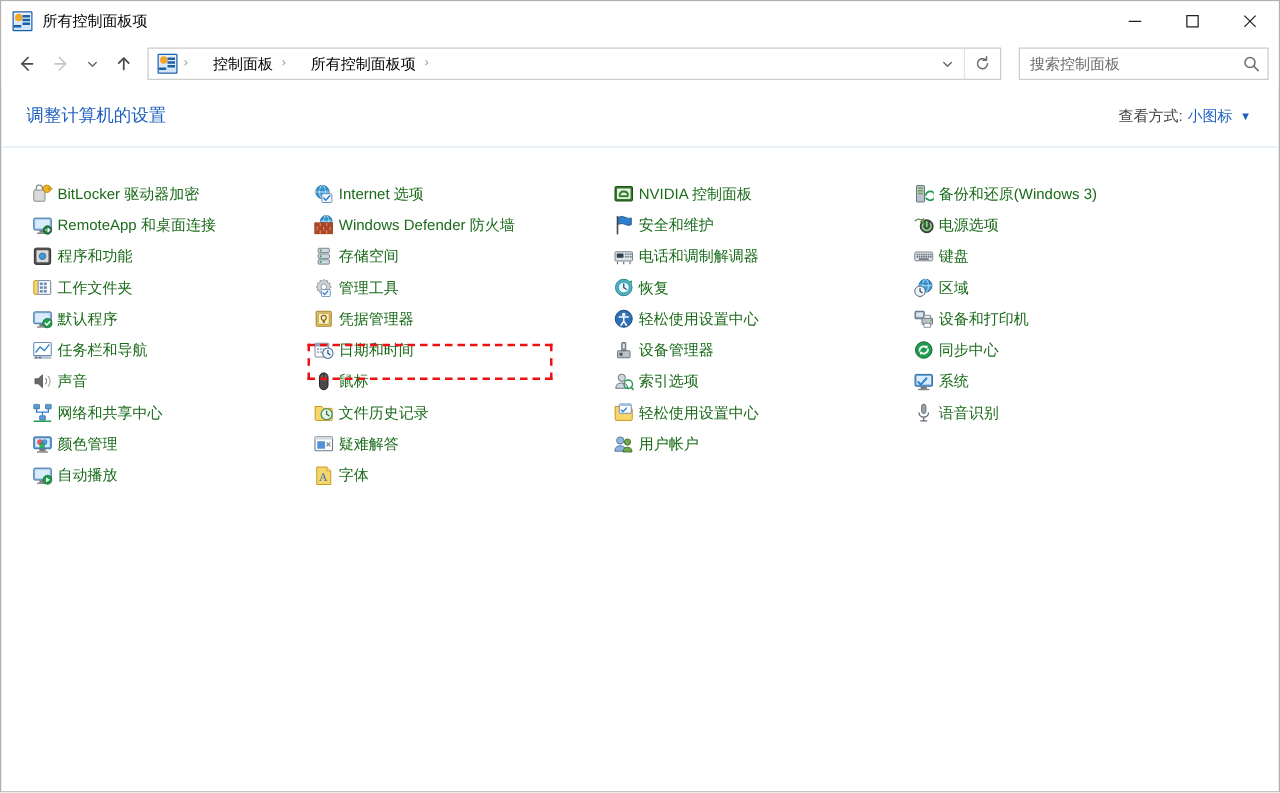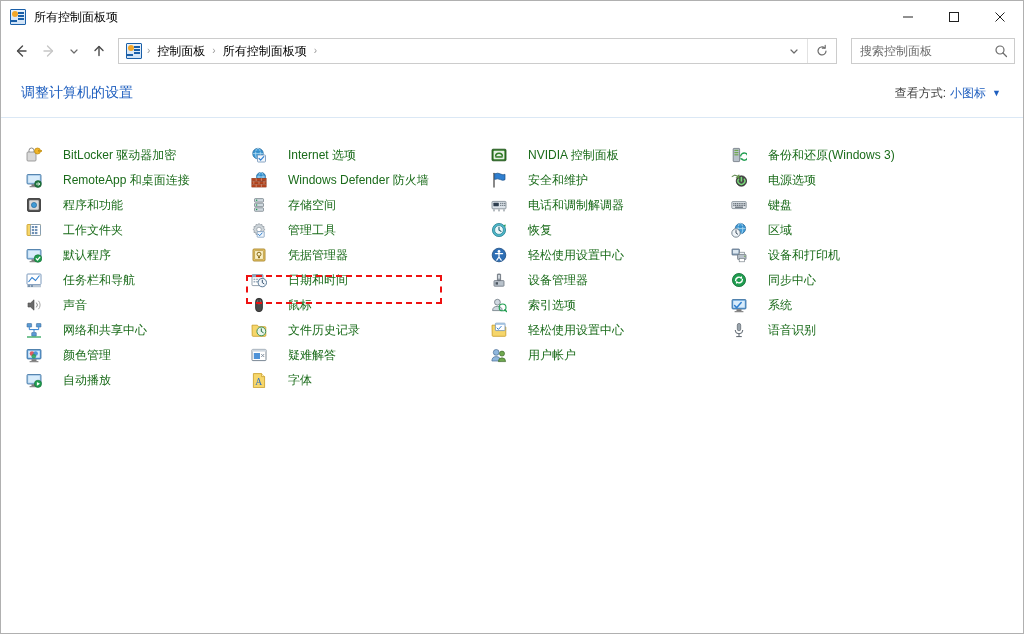--- a/index.html
+++ b/index.html
@@ -136,20 +136,21 @@
     display: flex;
     align-items: center;
     padding: 0 2px;
     flex: none;
   }
   .crumb {
     font-size: 12px;
     color: #000000;
     white-space: nowrap;
     padding: 2px 4px;
+    margin-left: 13px;
   }
   .crumb-sep {
     color: #9a9a9a;
     font-size: 10px;
     padding: 0 3px;
     flex: none;
     line-height: 1;
     user-select: none;
   }
   #addr-dropdown {
@@ -169,21 +170,21 @@
   #addr-refresh {
     width: 28px;
     height: 24px;
     display: flex;
     align-items: center;
     justify-content: center;
     flex: none;
   }
 
   #searchbox {
-    width: 164px;
+    width: 200px;
     height: 26px;
     border: 1px solid #cccccc;
     background: #ffffff;
     display: flex;
     align-items: center;
     margin-left: 14px;
     box-sizing: border-box;
     flex: none;
   }
   #search-input {
@@ -258,21 +259,21 @@
   }
   .col-1 { padding-left: 20px; width: 225px; }
   .col-2 { width: 240px; text-align: center; }
   .col-3 { width: 240px; }
   .col-4 { width: 240px; }
 
   .item {
     display: flex;
     align-items: center;
     height: 25px;
-    gap: 21px;
+    gap: 4px;
     padding-left: 5px;
     box-sizing: border-box;
   }
   .item-label {
     font-size: 12px;
     color: #1a6b1a;
     white-space: nowrap;
     line-height: 1;
   }
   .ico {

